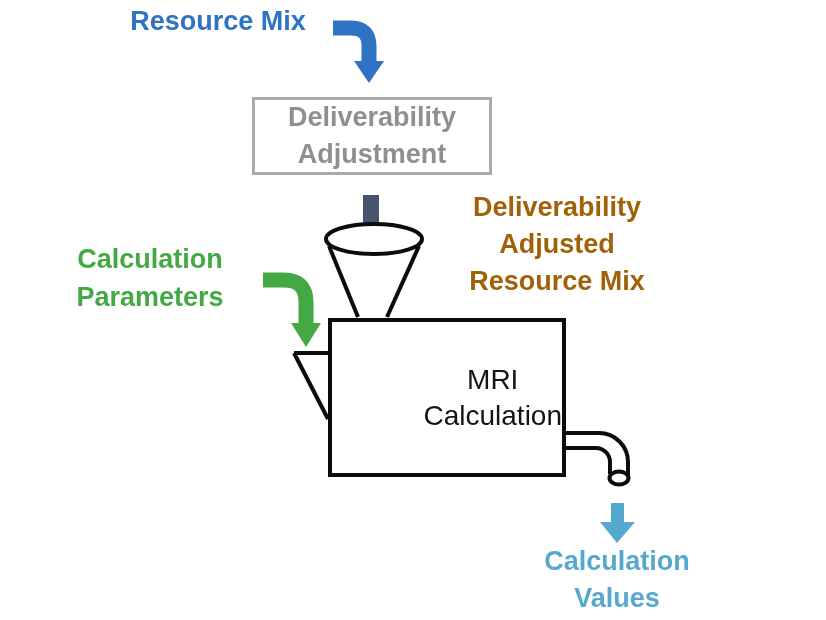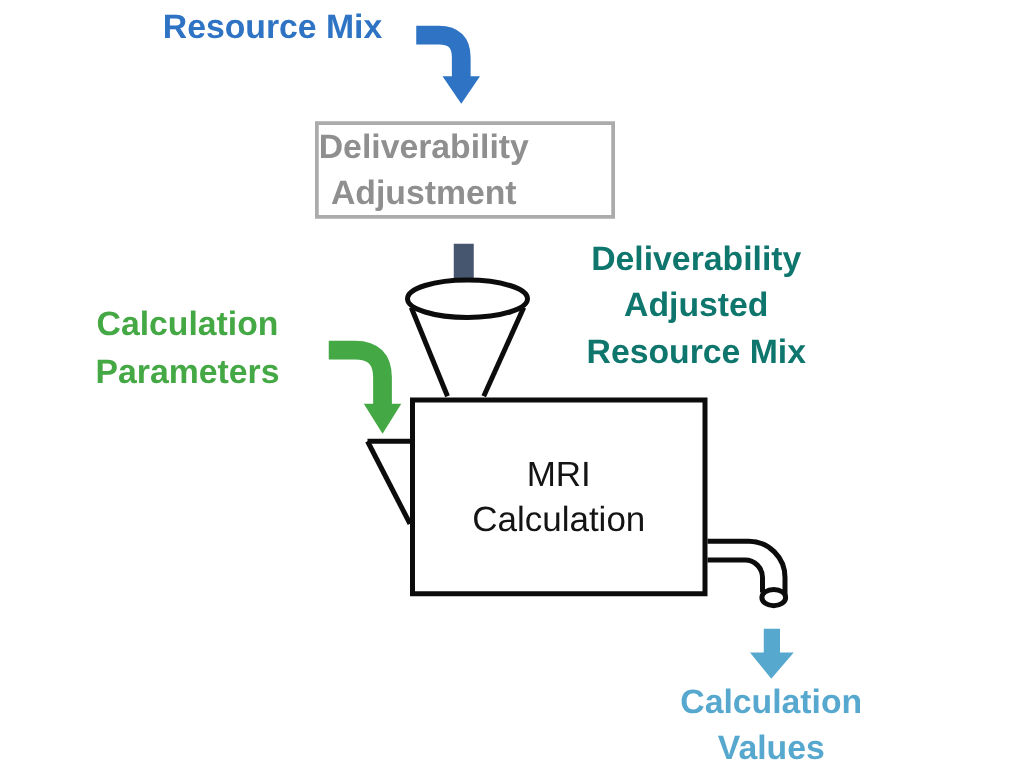--- a/index.html
+++ b/index.html
@@ -6,34 +6,34 @@
   .canvas{
     position:relative;width:710px;height:620px;background:#ffffff;overflow:hidden;
     font-family:"Liberation Sans","DejaVu Sans",sans-serif;
   }
   .shapes{position:absolute;left:0;top:0;width:826px;height:620px;}
   .lbl{
     position:absolute;text-align:center;white-space:pre-line;
     font-weight:bold;font-size:27px;line-height:37px;
   }
   .lbl-resource-mix{left:118px;top:3px;width:200px;color:#2E73C4;}
-  .lbl-dal{left:412px;top:189px;width:290px;color:#0f766e;}
+  .lbl-dal{left:412px;top:189px;width:290px;color:#a16207;}
   .lbl-calc-params{left:45px;top:240px;width:210px;color:#44A844;line-height:38px;}
   .lbl-accredited{left:517px;top:543px;width:200px;color:#57A8CE;}
   .gray-box{
     position:absolute;left:252px;top:97px;width:240px;height:78px;
     box-sizing:border-box;border:3px solid #ABABAB;background:#ffffff;
-    display:flex;align-items:center;justify-content:flex-start;
+    display:flex;align-items:center;justify-content:center;
     color:#8F8F8F;font-weight:bold;font-size:27px;line-height:37px;
     text-align:center;white-space:pre-line;
   }
   .mri-box{
     position:absolute;left:328px;top:318px;width:238px;height:159px;
     box-sizing:border-box;border:4px solid #0C0C0C;background:#ffffff;
-    display:flex;align-items:center;justify-content:center;
+    display:flex;align-items:center;justify-content:flex-end;
     color:#141414;font-weight:normal;font-size:28px;line-height:36px;
     text-align:center;white-space:pre-line;
   }
 </style>
 </head>
 <body>
 
 <div class="canvas">
 
   <svg class="shapes" viewBox="0 0 826 620" xmlns="http://www.w3.org/2000/svg">

